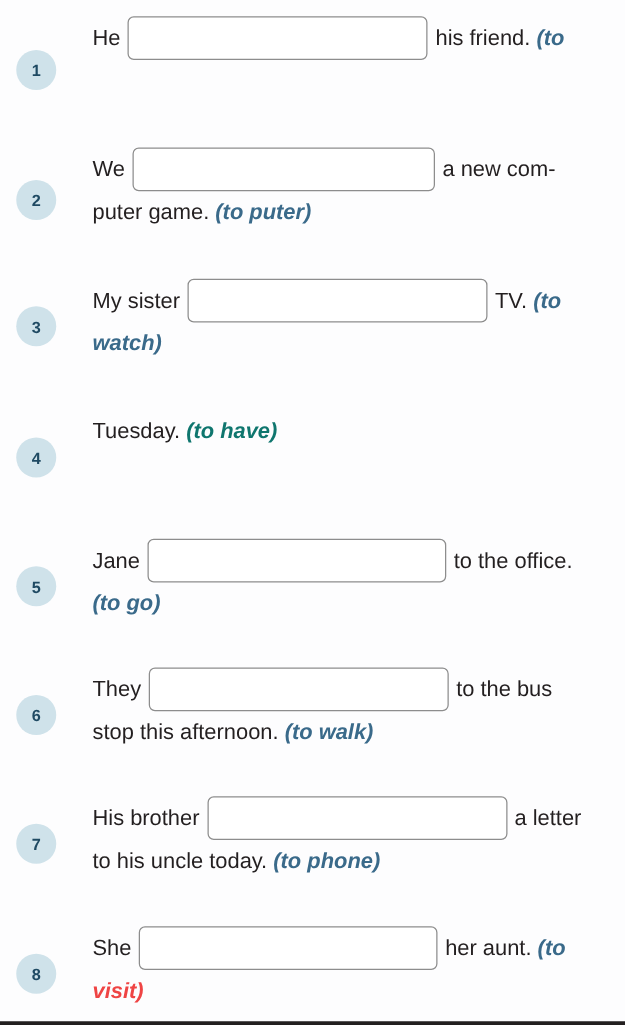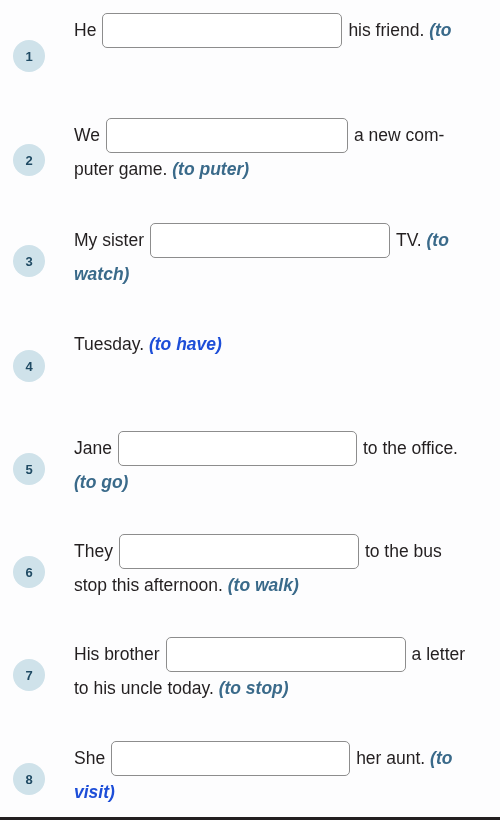--- a/index.html
+++ b/index.html
@@ -107,44 +107,44 @@
     <div class="exercise-item" style="top: 224px;">
       <div class="item-number-badge" style="top: 21px; background: rgb(207, 226, 234); color: rgb(31, 74, 99);">3</div>
       <div class="sentence-body" style="color: rgb(35, 31, 32);">
         <span class="sentence-line"><span class="frag">My sister</span><input type="text" class="answer-blank" placeholder="" style="width: 240px; border-color: rgb(141, 141, 141); background: rgb(255, 255, 255);"><span class="frag">TV.</span> <span class="verb-hint" style="color: rgb(58, 106, 138);">(to</span></span>
         <span class="sentence-line"><span class="verb-hint" style="color: rgb(58, 106, 138);">watch)</span></span>
       </div>
     </div>
     <div class="exercise-item" style="top: 329px;">
       <div class="item-number-badge" style="top: 21px; background: rgb(207, 226, 234); color: rgb(31, 74, 99);">4</div>
       <div class="sentence-body" style="color: rgb(35, 31, 32);">
-        <span class="sentence-line"><span class="frag">Tuesday.</span> <span class="verb-hint" style="color: #1d4ed8;">(to have)</span></span>
+        <span class="sentence-line"><span class="frag">Tuesday.</span> <span class="verb-hint" style="color: #0f766e;">(to have)</span></span>
       </div>
     </div>
     <div class="exercise-item" style="top: 432px;">
       <div class="item-number-badge" style="top: 21px; background: rgb(207, 226, 234); color: rgb(31, 74, 99);">5</div>
       <div class="sentence-body" style="color: rgb(35, 31, 32);">
         <span class="sentence-line"><span class="frag">Jane</span><input type="text" class="answer-blank" placeholder="" style="width: 239px; border-color: rgb(141, 141, 141); background: rgb(255, 255, 255);"><span class="frag">to the office.</span></span>
         <span class="sentence-line"><span class="verb-hint" style="color: rgb(58, 106, 138);">(to go)</span></span>
       </div>
     </div>
     <div class="exercise-item" style="top: 535px;">
       <div class="item-number-badge" style="top: 21px; background: rgb(207, 226, 234); color: rgb(31, 74, 99);">6</div>
       <div class="sentence-body" style="color: rgb(35, 31, 32);">
         <span class="sentence-line"><span class="frag">They</span><input type="text" class="answer-blank" placeholder="" style="width: 240px; border-color: rgb(141, 141, 141); background: rgb(255, 255, 255);"><span class="frag">to the bus</span></span>
         <span class="sentence-line"><span class="frag">stop this afternoon.</span> <span class="verb-hint" style="color: rgb(58, 106, 138);">(to walk)</span></span>
       </div>
     </div>
     <div class="exercise-item" style="top: 638px;">
       <div class="item-number-badge" style="top: 21px; background: rgb(207, 226, 234); color: rgb(31, 74, 99);">7</div>
       <div class="sentence-body" style="color: rgb(35, 31, 32);">
         <span class="sentence-line"><span class="frag">His brother</span><input type="text" class="answer-blank" placeholder="" style="width: 240px; border-color: rgb(141, 141, 141); background: rgb(255, 255, 255);"><span class="frag">a letter</span></span>
-        <span class="sentence-line"><span class="frag">to his uncle today.</span> <span class="verb-hint" style="color: rgb(58, 106, 138);">(to stop)</span></span>
+        <span class="sentence-line"><span class="frag">to his uncle today.</span> <span class="verb-hint" style="color: rgb(58, 106, 138);">(to phone)</span></span>
       </div>
     </div>
     <div class="exercise-item" style="top: 742px;">
       <div class="item-number-badge" style="top: 21px; background: rgb(207, 226, 234); color: rgb(31, 74, 99);">8</div>
       <div class="sentence-body" style="color: rgb(35, 31, 32);">
         <span class="sentence-line"><span class="frag">She</span><input type="text" class="answer-blank" placeholder="" style="width: 239px; border-color: rgb(141, 141, 141); background: rgb(255, 255, 255);"><span class="frag">her aunt.</span> <span class="verb-hint" style="color: rgb(58, 106, 138);">(to</span></span>
-        <span class="sentence-line"><span class="verb-hint" style="color: #1d4ed8;">visit)</span></span>
+        <span class="sentence-line"><span class="verb-hint" style="color: #ef4444;">visit)</span></span>
       </div>
     </div>
   </div>
 
 </body></html>

